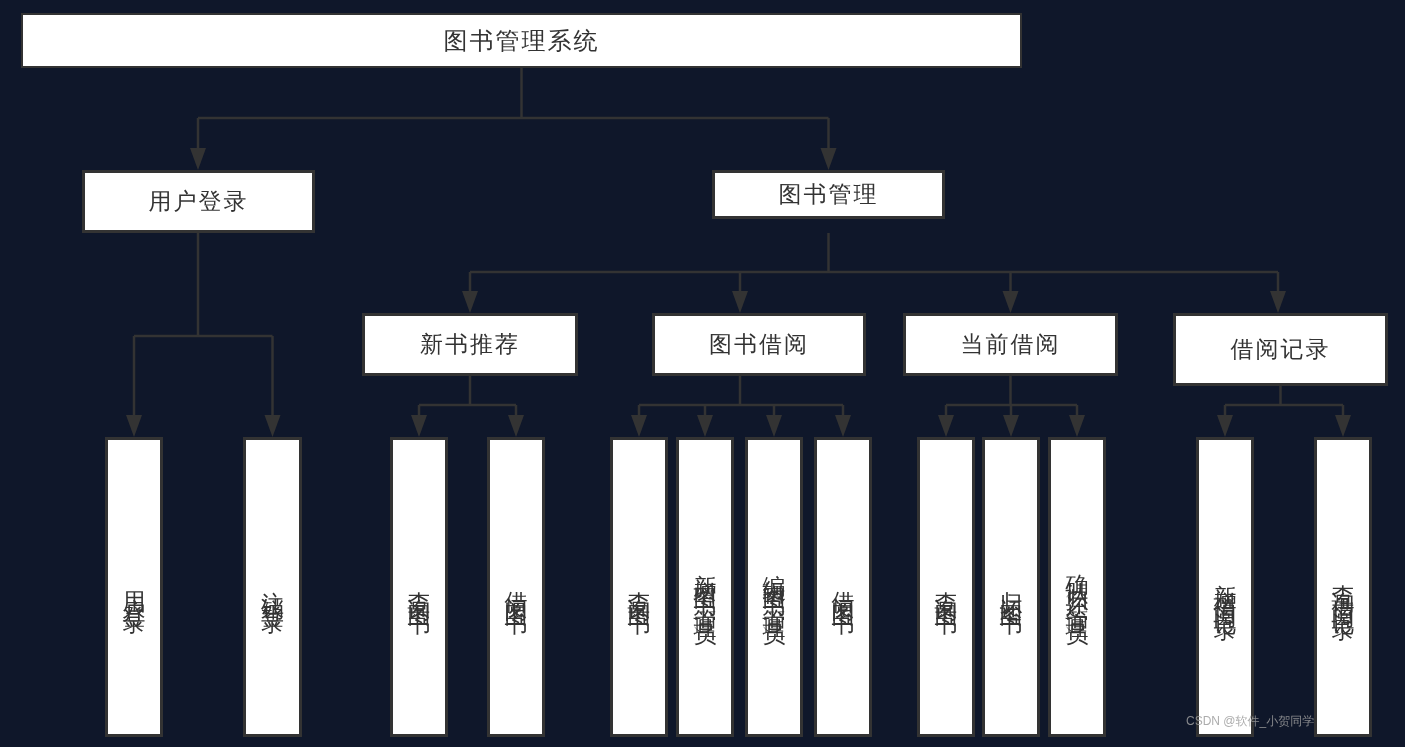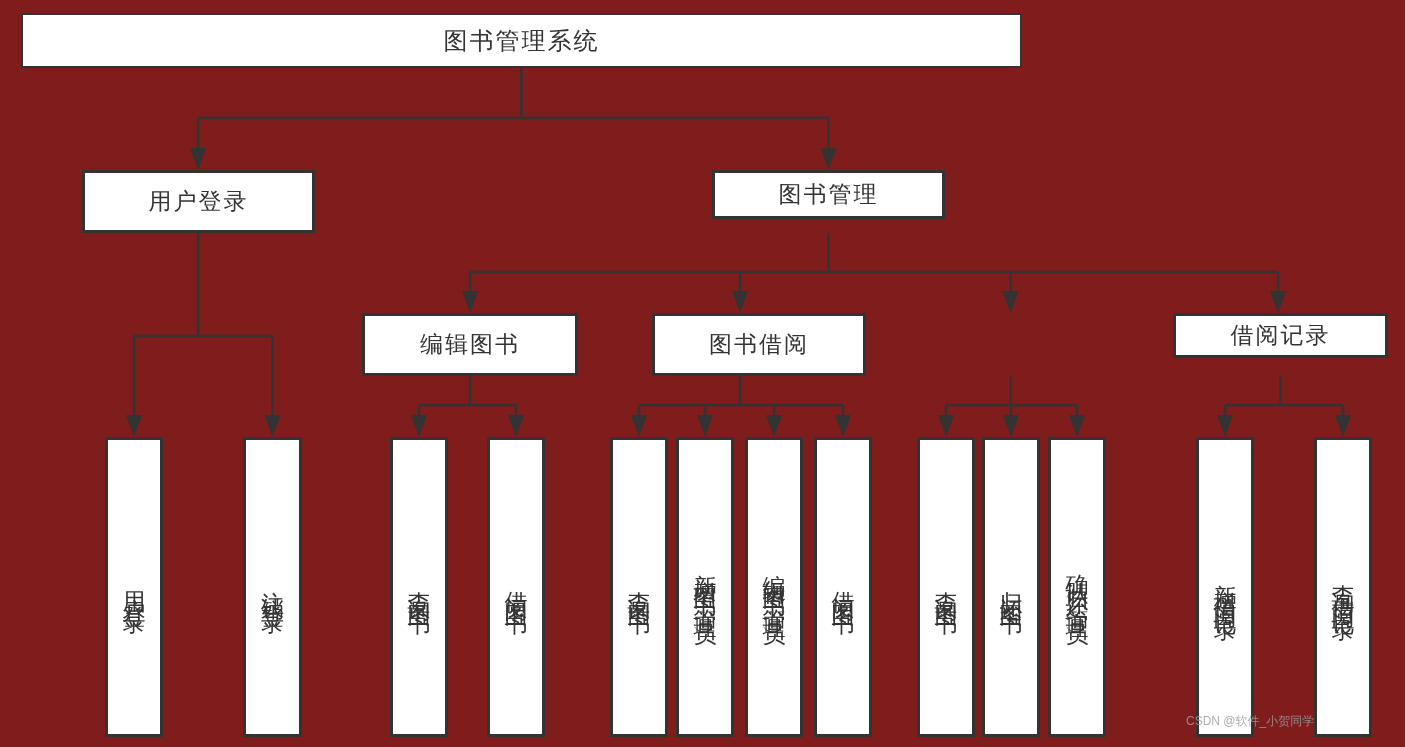--- a/index.html
+++ b/index.html
@@ -1,17 +1,17 @@
 <!DOCTYPE html>
 <html><head>
 <meta charset="utf-8">
 <style>
   html,body{margin:0;padding:0;background:#ffffff;}
   .canvas{
-    position:relative;width:1405px;height:747px;background:#7f1d1d;overflow:hidden;
+    position:relative;width:1405px;height:747px;background:#0f172a;overflow:hidden;
     font-family:"Liberation Sans","DejaVu Sans",sans-serif;color:#333333;
   }
   .connectors{position:absolute;left:0;top:0;width:1405px;height:747px;}
   .node{
     position:absolute;box-sizing:border-box;border:3px solid #333333;background:#ffffff;
     display:flex;align-items:center;justify-content:center;text-align:center;
   }
   .node.root{border-width:2.5px;}
   .hlabel{font-size:23px;letter-spacing:2px;white-space:nowrap;}
   .root .hlabel{font-size:24px;}
@@ -78,26 +78,29 @@
   </div>
 
   <div class="node" style="left:82px;top:170px;width:233px;height:63px">
     <span class="hlabel">用户登录</span>
   </div>
   <div class="node" style="left:712px;top:170px;width:233px;height:49px">
     <span class="hlabel">图书管理</span>
   </div>
 
   <div class="node" style="left:362px;top:313px;width:216px;height:63px">
-    <span class="hlabel">编辑图书</span>
+    <span class="hlabel">新书推荐</span>
   </div>
   <div class="node" style="left:652px;top:313px;width:214px;height:63px">
     <span class="hlabel">图书借阅</span>
   </div>
-  <div class="node" style="left:1173px;top:313px;width:215px;height:45px">
+  <div class="node" style="left:903px;top:313px;width:215px;height:63px">
+    <span class="hlabel">当前借阅</span>
+  </div>
+  <div class="node" style="left:1173px;top:313px;width:215px;height:73px">
     <span class="hlabel">借阅记录</span>
   </div>
 
   <div class="node leaf" style="left:105px;">
     <span class="vlabel">用户登录</span>
   </div>
   <div class="node leaf" style="left:243px;width:59px;">
     <span class="vlabel">注销登录</span>
   </div>
   <div class="node leaf" style="left:390px;">

